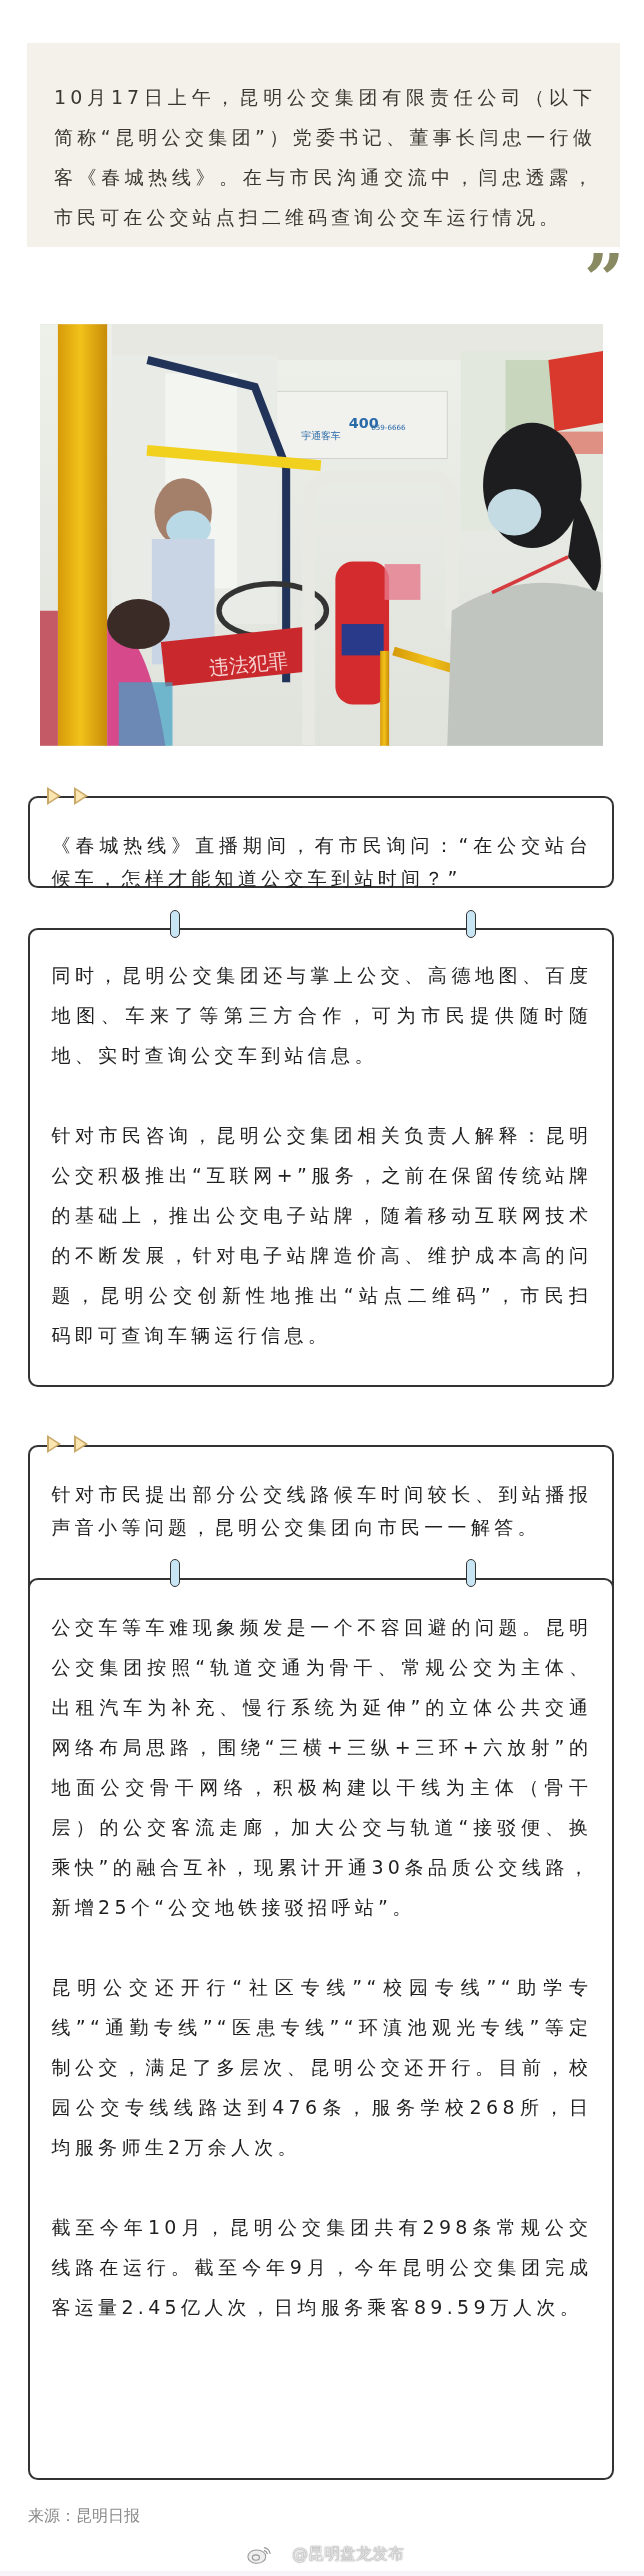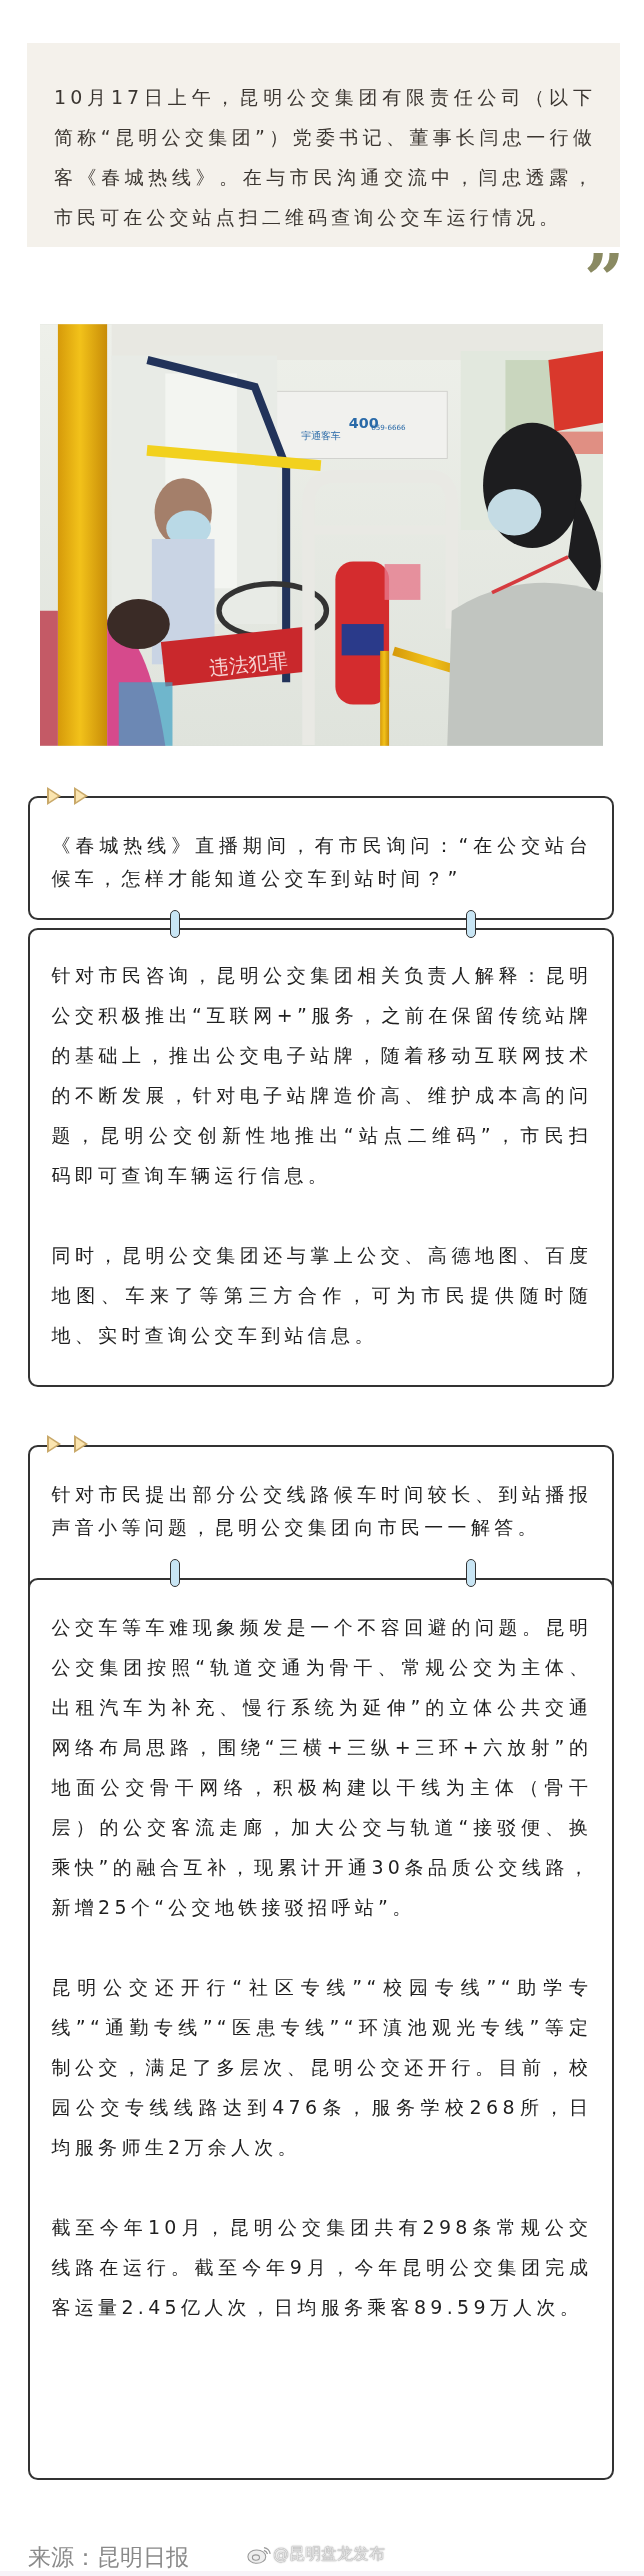--- a/index.html
+++ b/index.html
@@ -24,22 +24,22 @@
   .box-text { position:absolute; left:21.5px; right:19.7px; font-size:19px; color:#1f1f1f; text-align:justify; letter-spacing:4.3px; }
   .q-text { line-height:33px; }
   .a-text { line-height:40px; }
   .a-para + .a-para { margin-top:40px; }
 
   .tri { position:absolute; width:0; height:0; border-top:9px solid transparent; border-bottom:9px solid transparent; border-left:14.3px solid #c9a96a; }
   .tri::after { content:""; position:absolute; left:-12.5px; top:-6.3px; border-top:6.3px solid transparent; border-bottom:6.3px solid transparent; border-left:9.8px solid #fbe5b0; }
 
   .connector { position:absolute; width:9.8px; height:28px; background:#c8e5f4; border:1.8px solid #333; border-radius:5.4px; box-sizing:border-box; }
 
-  .source { left:28px; top:2506px; font-size:23px; color:#8a8a8a; font-family:"Liberation Sans", sans-serif;margin-top:36px; }
-  .watermark { left:247px; top:2543px; height:23px; display:flex; align-items:center; gap:1px; color:#e6e6e6;
+  .source { left:28px; top:2506px; font-size:16px; color:#8a8a8a; font-family:"Liberation Sans", sans-serif; }
+  .watermark { left:247px; top:2543px; height:23px; display:flex; align-items:center; gap:20px; color:#e6e6e6;
                font-size:16px; text-shadow:0 0 1.8px #9a9a9a, 0 0 0.9px #888; }
   .bottom-strip { left:0; top:2571px; width:645px; height:5.4px; background:#f7f3f8; }
 </style>
 </head>
 <body>
 
 <div class="abs intro">
   <div class="intro-text">10月17日上午，昆明公交集团有限责任公司（以下简称“昆明公交集团”）党委书记、董事长闫忠一行做客《春城热线》。在与市民沟通交流中，闫忠透露，市民可在公交站点扫二维码查询公交车运行情况。</div>
 </div>
 <div class="abs quote-mark">”</div>
@@ -104,30 +104,30 @@
 
     <rect x="20" y="0" width="55" height="471" fill="url(#pole)"></rect>
 
     <path d="M0 320 L20 320 L20 471 L0 471 Z" fill="#c45a66"></path>
     <path d="M75 330 Q120 340 140 471 L75 471 Z" fill="#d64a8c"></path>
     <rect x="88" y="400" width="60" height="71" fill="#3fa3c4" opacity="0.7"></rect>
     <ellipse cx="110" cy="335" rx="35" ry="28" fill="#3a2b26"></ellipse>
   </svg>
 </div>
 
-<div class="box" style="top:796px;height:124px;">
+<div class="box" style="top:796px;height:92px;">
   <div class="box-text q-text" style="top:31px;">《春城热线》直播期间，有市民询问：“在公交站台候车，怎样才能知道公交车到站时间？”</div>
 </div>
 <div class="tri" style="left:47px;top:787px;"></div>
 <div class="tri" style="left:74px;top:787px;"></div>
 
 <div class="box" style="top:928px;height:459px;">
   <div class="box-text a-text" style="top:25px;">
+    <div class="a-para">同时，昆明公交集团还与掌上公交、高德地图、百度地图、车来了等第三方合作，可为市民提供随时随地、实时查询公交车到站信息。</div>
     <div class="a-para">针对市民咨询，昆明公交集团相关负责人解释：昆明公交积极推出“互联网+”服务，之前在保留传统站牌的基础上，推出公交电子站牌，随着移动互联网技术的不断发展，针对电子站牌造价高、维护成本高的问题，昆明公交创新性地推出“站点二维码”，市民扫码即可查询车辆运行信息。</div>
-    <div class="a-para">同时，昆明公交集团还与掌上公交、高德地图、百度地图、车来了等第三方合作，可为市民提供随时随地、实时查询公交车到站信息。</div>
   </div>
 </div>
 <div class="connector" style="left:170px;top:910px;"></div>
 <div class="connector" style="left:466px;top:910px;"></div>
 
 <div class="box" style="top:1445px;height:160px;">
   <div class="box-text q-text" style="top:31px;">针对市民提出部分公交线路候车时间较长、到站播报声音小等问题，昆明公交集团向市民一一解答。</div>
 </div>
 <div class="tri" style="left:47px;top:1435px;"></div>
 <div class="tri" style="left:74px;top:1435px;"></div>

